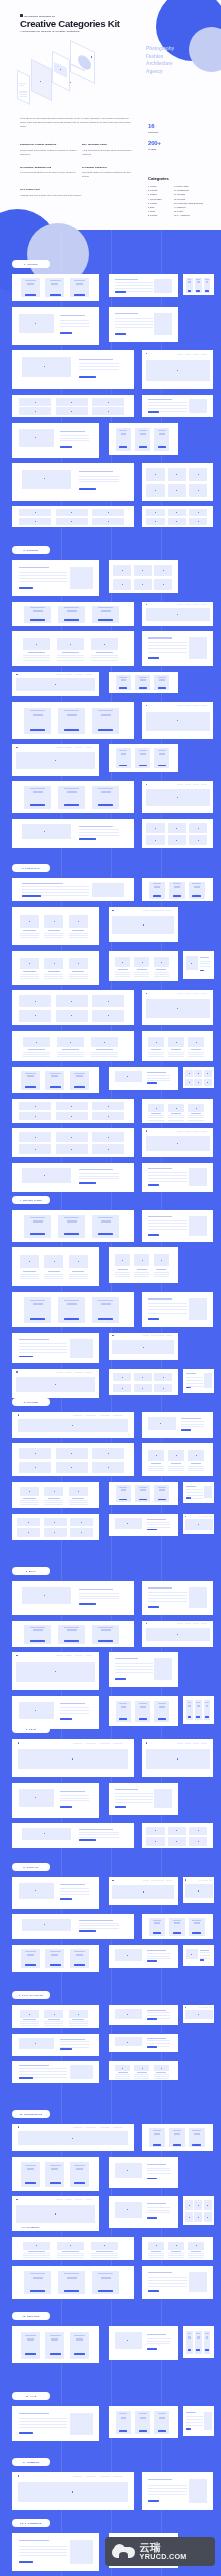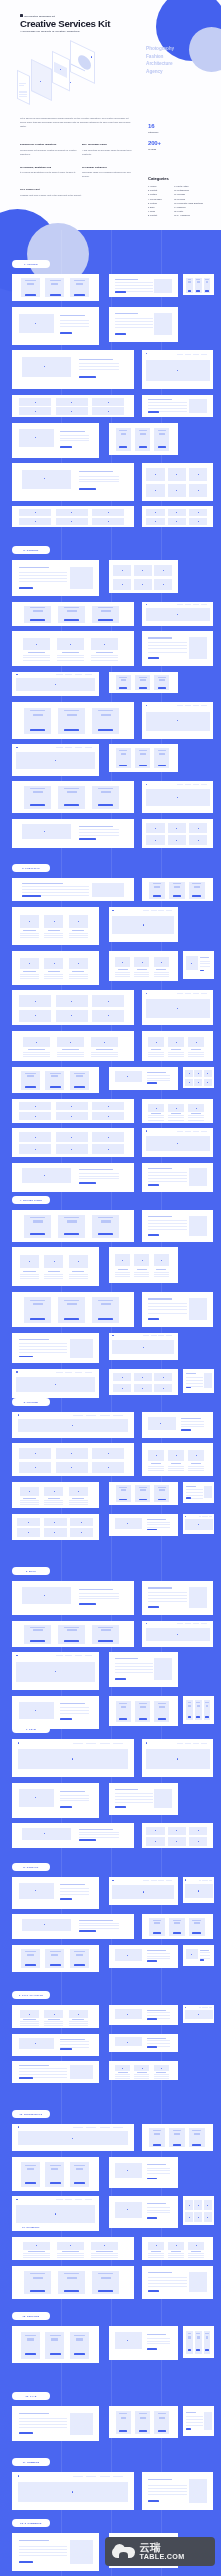--- a/index.html
+++ b/index.html
@@ -96,21 +96,21 @@
 
 <div class="hero">
   <div class="blob-a"></div>
   <div class="blob-b"></div>
 
   <div class="brandline">
     <div class="brandmark"></div>
     <span>Ra Creative Wireframe Kit</span>
   </div>
 
-  <div class="hero-title">Creative Services Kit</div>
+  <div class="hero-title">Creative Categories Kit</div>
   <div class="hero-sub">A Wireframe for Website in Creative Industries.</div>
 
   <div class="iso">
     <div class="scr w" style="left:0;top:30px;width:13.3px;height:29px;transform:skewY(26deg);"></div>
     <div class="bar" style="left:2.2px;top:40px;width:7.2px;height:0.6px;"></div>
     <div class="bar" style="left:2.2px;top:42px;width:5px;height:0.6px;"></div>
     <div class="bar" style="left:2.2px;top:48px;width:7.8px;height:0.4px;"></div>
     <div class="bar" style="left:2.2px;top:49px;width:7.8px;height:0.4px;"></div>
     <div class="bar" style="left:2.2px;top:51px;width:7.8px;height:0.4px;"></div>
     <div class="bar" style="left:2.2px;top:53px;width:7.8px;height:0.4px;"></div>
@@ -1979,16 +1979,16 @@
 
 <div class="wm">
   <div class="cloud">
     <div class="c1"></div>
       <div class="c2"></div>
       <div class="c3"></div>
       <div class="c4"></div>
   </div>
   <div>
     <div class="wm-t1">云瑞</div>
-    <div class="wm-t2">TABLE.COM</div>
+    <div class="wm-t2">YRUCD.COM</div>
   </div>
 </div>
 
 
 </body></html>

